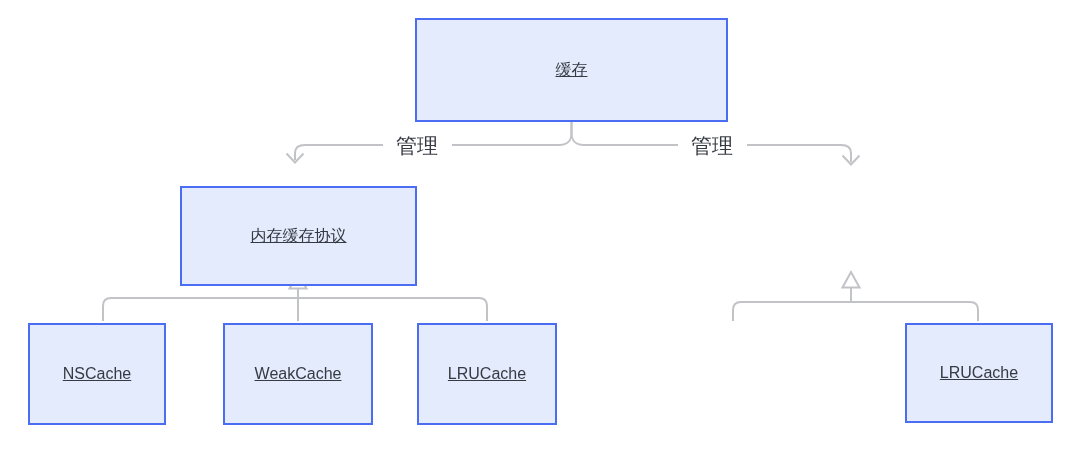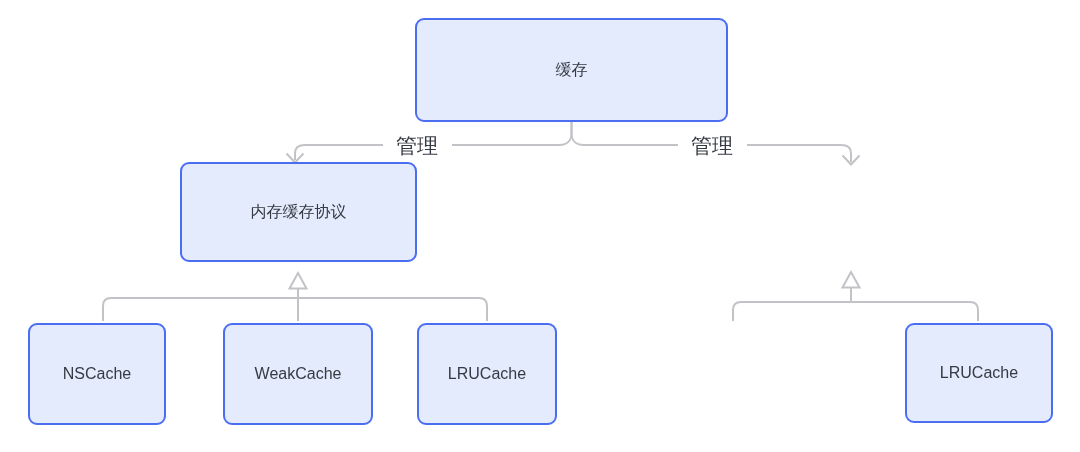--- a/index.html
+++ b/index.html
@@ -19,26 +19,27 @@
   }
   .edge-layer{position:absolute;left:0;top:0;width:1080px;height:452px;}
   .edge{stroke:var(--connector);stroke-width:2;fill:none;}
   .arrowhead{stroke:var(--connector);stroke-width:2;fill:none;stroke-linejoin:miter;}
   .tri{fill:var(--background);stroke:var(--connector);stroke-width:2;stroke-linejoin:miter;}
   .node{
     position:absolute;
     box-sizing:border-box;
     background:var(--node-fill);
     border:2px solid var(--node-border);
-    border-radius:9px;
+    border-radius:0;
     display:flex;align-items:center;justify-content:center;
     font-size:16px;color:var(--text);
     text-align:center;
     line-height:1.3;
     padding:0 6px;
+    text-decoration:underline;
   }
   .edge-label{
     position:absolute;
     transform:translate(-50%,-50%);
     font-size:21px;color:var(--text);
     background:var(--background);
     padding:0 2px;
     white-space:nowrap;
   }
 </style>
@@ -60,21 +61,21 @@
     <path class="edge" d="M298,289 V321"></path>
     <polygon class="tri" points="298,273 289.5,288.5 306.5,288.5"></polygon>
 
     <path class="edge" d="M733,321 V310 Q733,302 741,302 H970 Q978,302 978,310 V321"></path>
     <path class="edge" d="M851,288 V301"></path>
     <polygon class="tri" points="851,272 842.5,287.5 859.5,287.5"></polygon>
   </svg>
 
   <div class="node" style="left:415px;top:18px;width:313px;height:104px;">缓存</div>
 
-  <div class="node" style="left:180px;top:162px;width:237px;height:100px;">内存缓存协议</div>
+  <div class="node" style="left:180px;top:186px;width:237px;height:100px;">内存缓存协议</div>
 
 
   <div class="node" style="left:223px;top:323px;width:150px;height:102px;">WeakCache</div>
 
   <div class="node" style="left:28px;top:323px;width:138px;height:102px;">NSCache</div>
 
   <div class="node" style="left:417px;top:323px;width:140px;height:102px;">LRUCache</div>
 
 
   <div class="node" style="left:905px;top:323px;width:148px;height:100px;">LRUCache</div>

